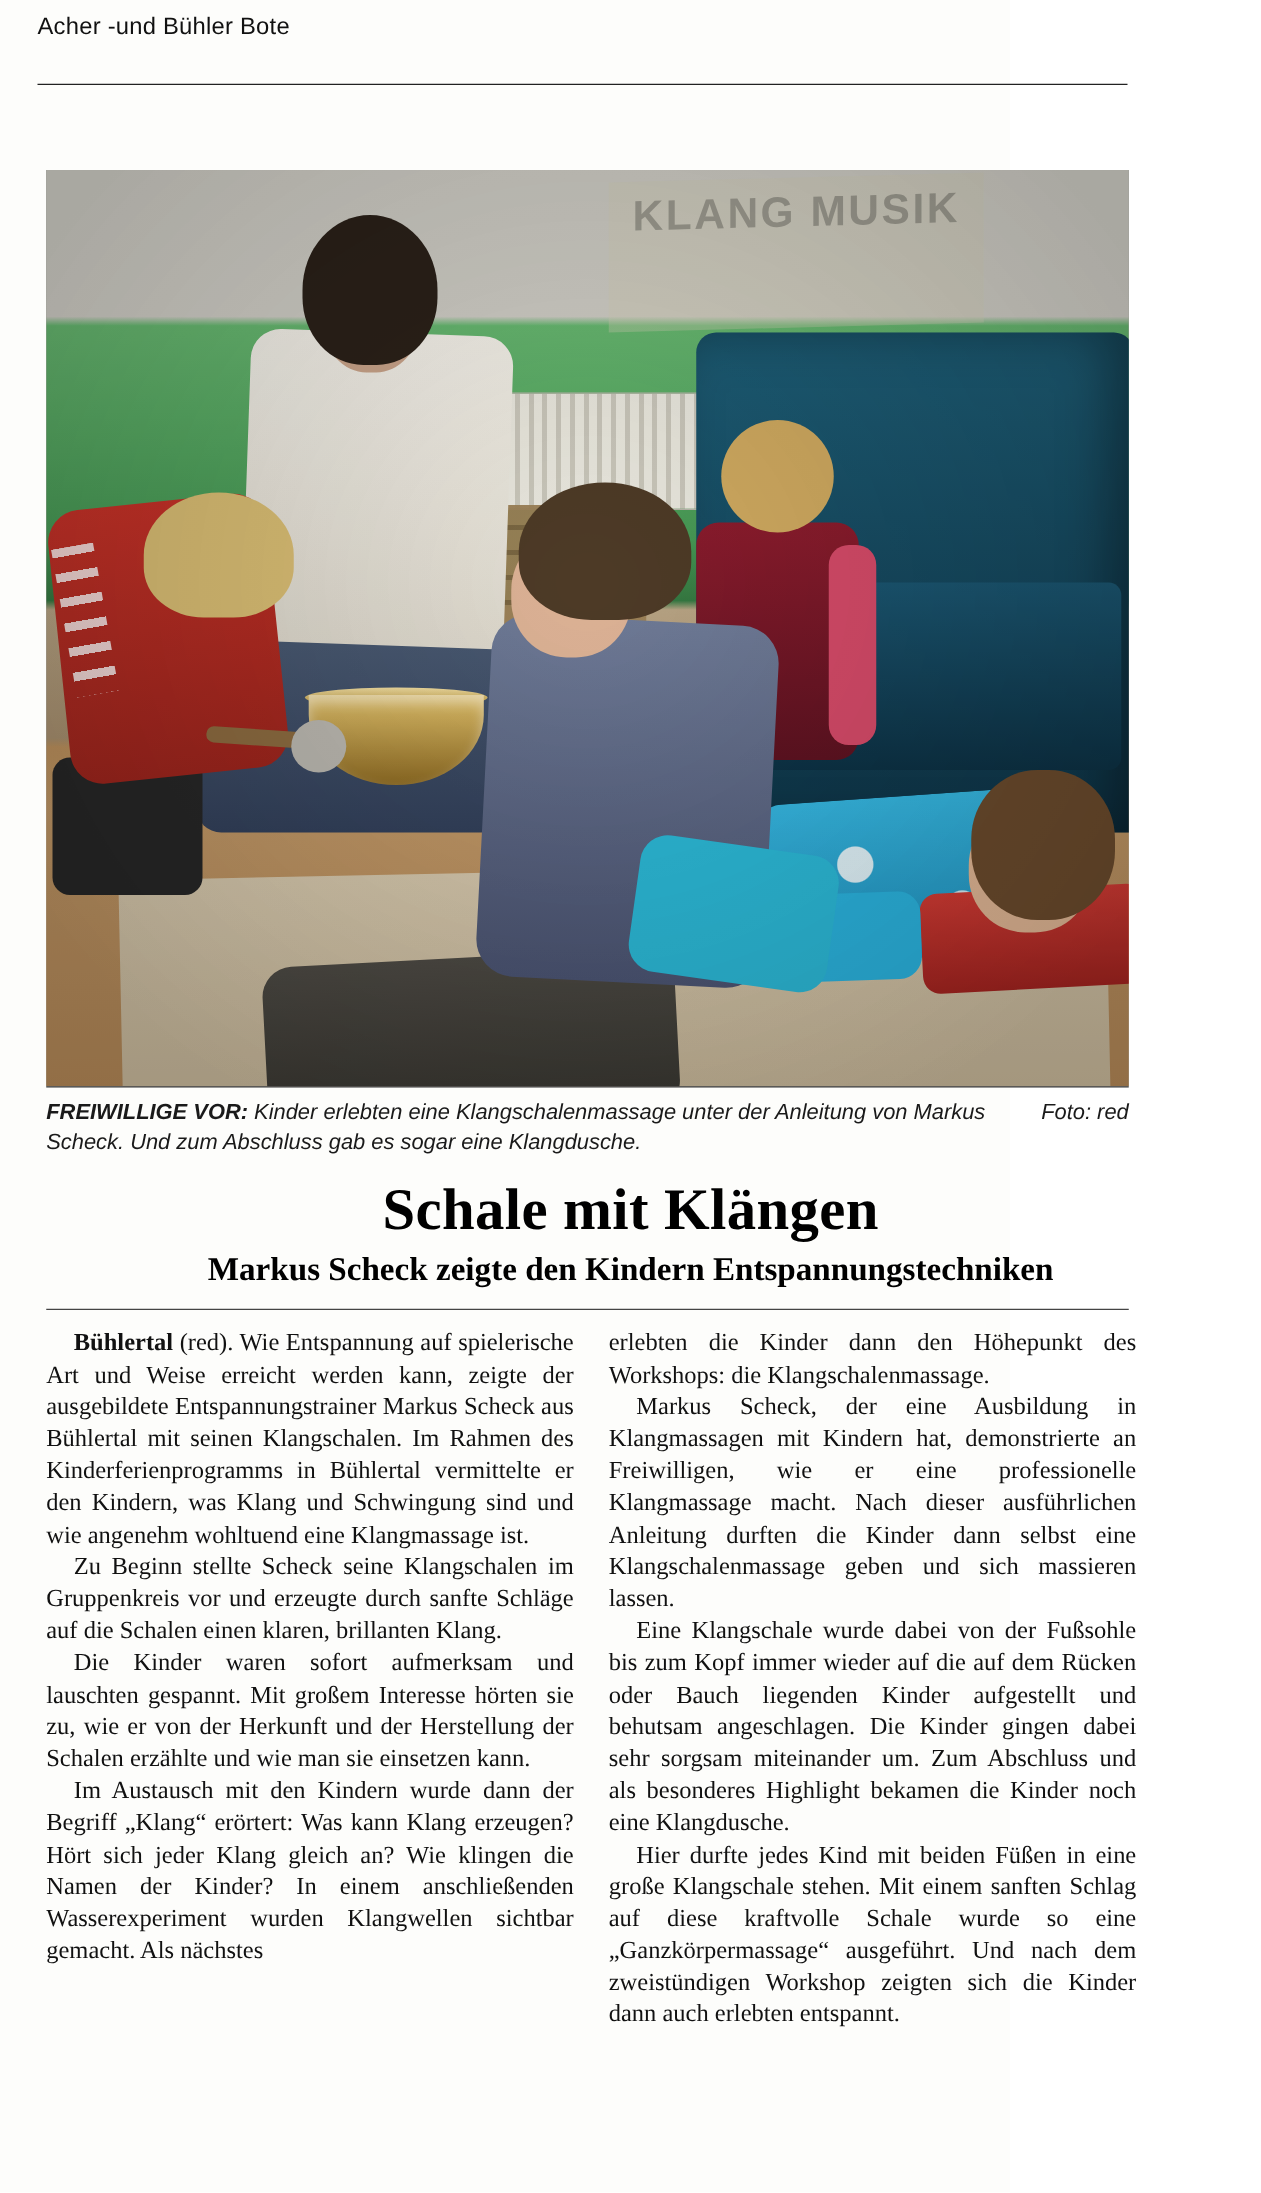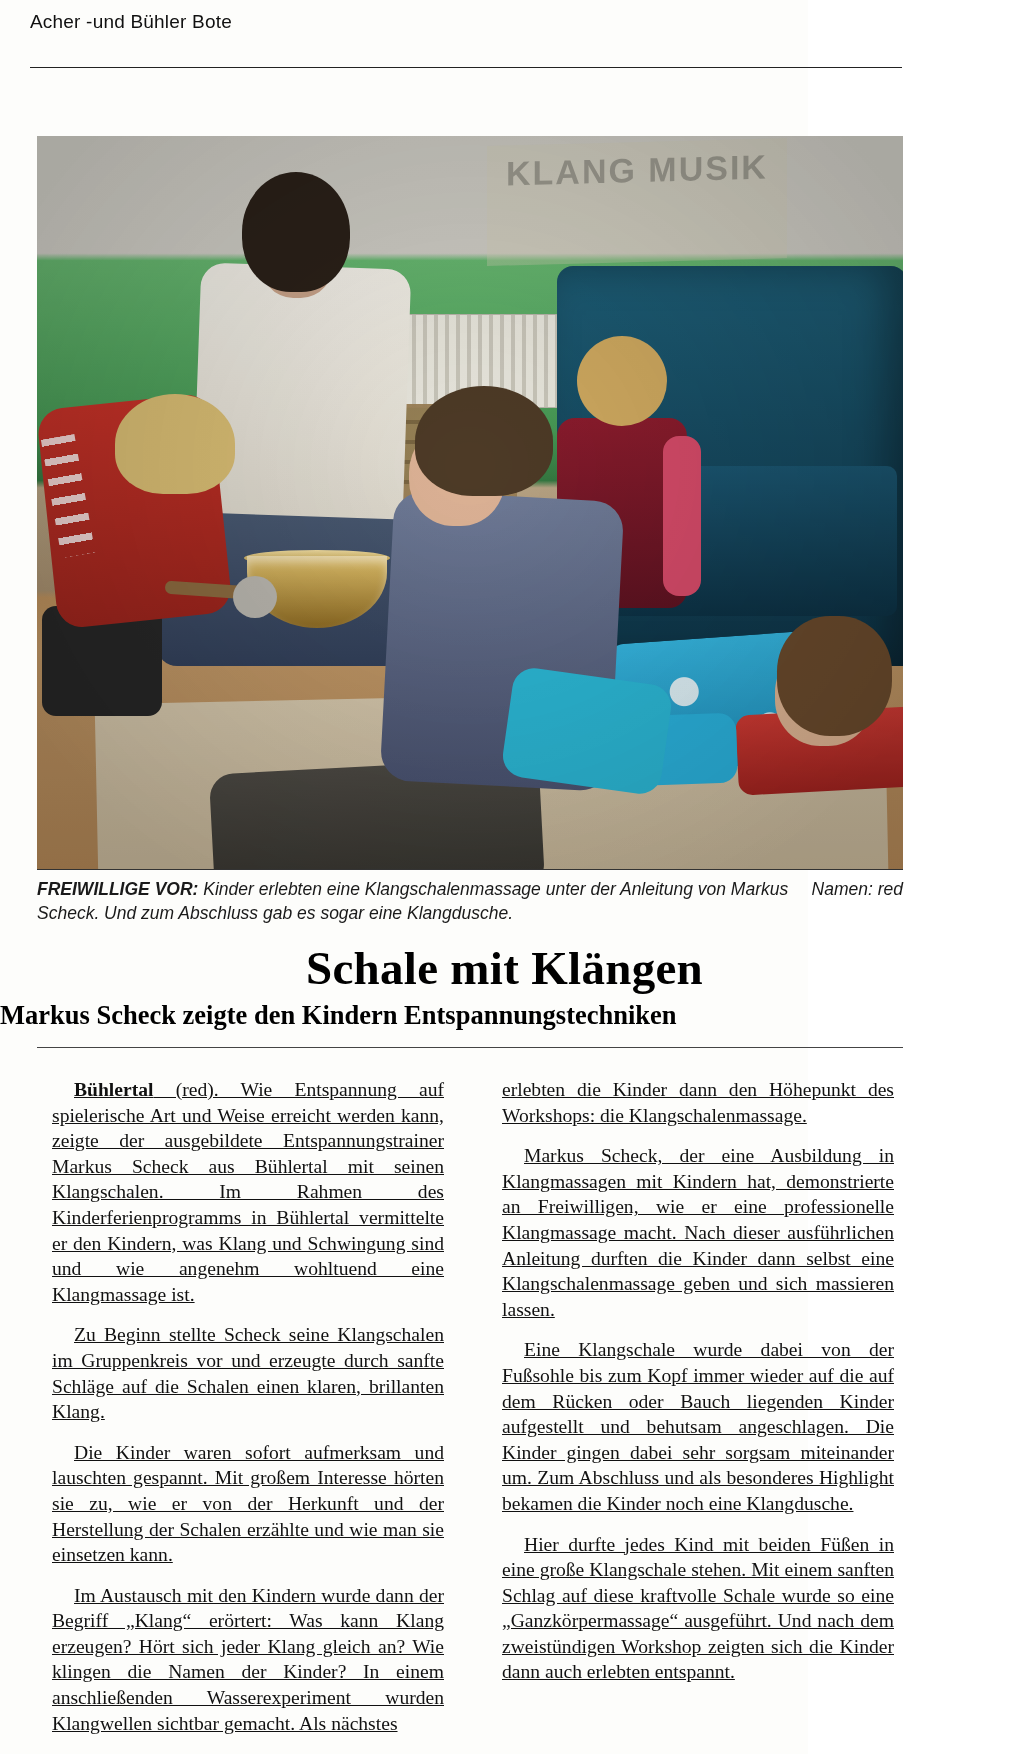--- a/index.html
+++ b/index.html
@@ -340,20 +340,21 @@
     font-family: "Liberation Serif", serif;
     font-weight: bold;
     font-size: 47px;
     letter-spacing: 0.3px;
     color: #000;
   }
   .subhead {
     position: absolute;
     left: 0; top: 1000px;
     width: 1009px;
+    text-align: center;
     font-family: "Liberation Serif", serif;
     font-weight: bold;
     font-size: 26.5px;
     color: #000;
   }
   .head-rule {
     position: absolute;
     left: 37px; top: 1047px;
     width: 866px; height: 1px;
     background: #444;
@@ -371,21 +372,21 @@
   .col {
     width: 422px;
     font-family: "Liberation Serif", serif;
     font-size: 19.6px;
     line-height: 25.6px;
     text-align: justify;
     text-justify: inter-word;
     hyphens: auto;
     color: #111;
   }
-  .col p { margin: 15px; text-indent: 22px; text-decoration: underline; }
+  .col p { margin: 0; text-indent: 22px; }
   .col p.first { text-indent: 22px; }
   .col p b { font-weight: bold; }
 </style>
 </head>
 <body>
 
 <div class="page">
 
   <div class="masthead">
     <div class="paper-name">Acher -und Bühler Bote</div>
@@ -431,21 +432,21 @@
     <div class="mallet-stick"></div>
     <div class="bowl-rim"></div>
     <div class="bowl"></div>
     <div class="mallet-head"></div>
 
     <div class="photo-grain"></div>
   </div>
 
   <div class="caption-rule"></div>
   <div class="caption">
-    <span class="credit">Namen: red</span><b>FREIWILLIGE VOR:</b><span> Kinder erlebten eine Klangschalenmassage unter der Anleitung von Markus Scheck. Und zum Abschluss gab es sogar eine Klangdusche.</span>
+    <span class="credit">Foto: red</span><b>FREIWILLIGE VOR:</b><span> Kinder erlebten eine Klangschalenmassage unter der Anleitung von Markus Scheck. Und zum Abschluss gab es sogar eine Klangdusche.</span>
   </div>
 
   <div class="headline">Schale mit Klängen</div>
   <div class="subhead">Markus Scheck zeigte den Kindern Entspannungstechniken</div>
   <div class="head-rule"></div>
 
   <div class="body-cols">
     <div class="col">
       <p class="first"><b>Bühlertal</b><span> (red). Wie Entspannung auf spielerische Art und Weise erreicht werden kann, zeigte der ausgebildete Entspannungstrainer Markus Scheck aus Bühlertal mit seinen Klangschalen. Im Rahmen des Kinderferienprogramms in Bühlertal vermittelte er den Kindern, was Klang und Schwingung sind und wie angenehm wohltuend eine Klangmassage ist.</span></p>
       <p><span>Zu Beginn stellte Scheck seine Klangschalen im Gruppenkreis vor und erzeugte durch sanfte Schläge auf die Schalen einen klaren, brillanten Klang.</span></p>

